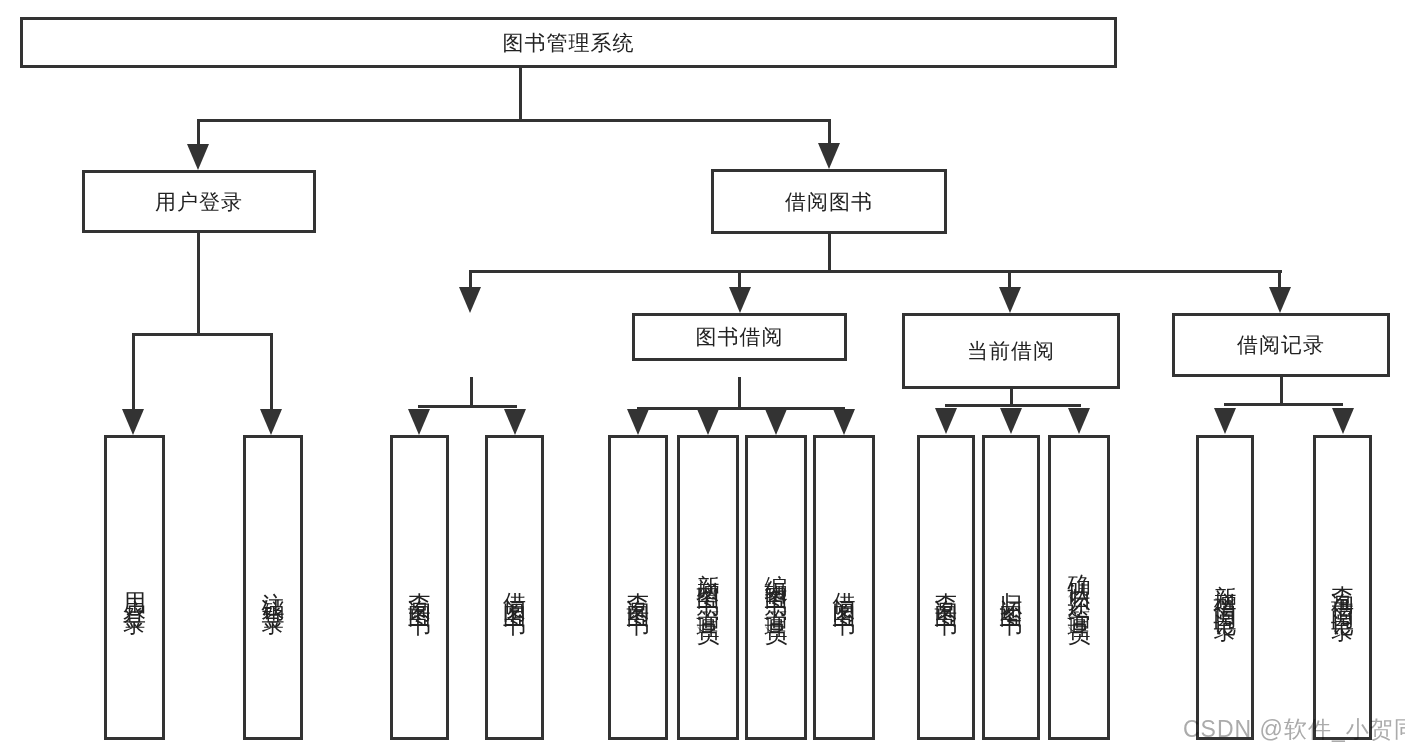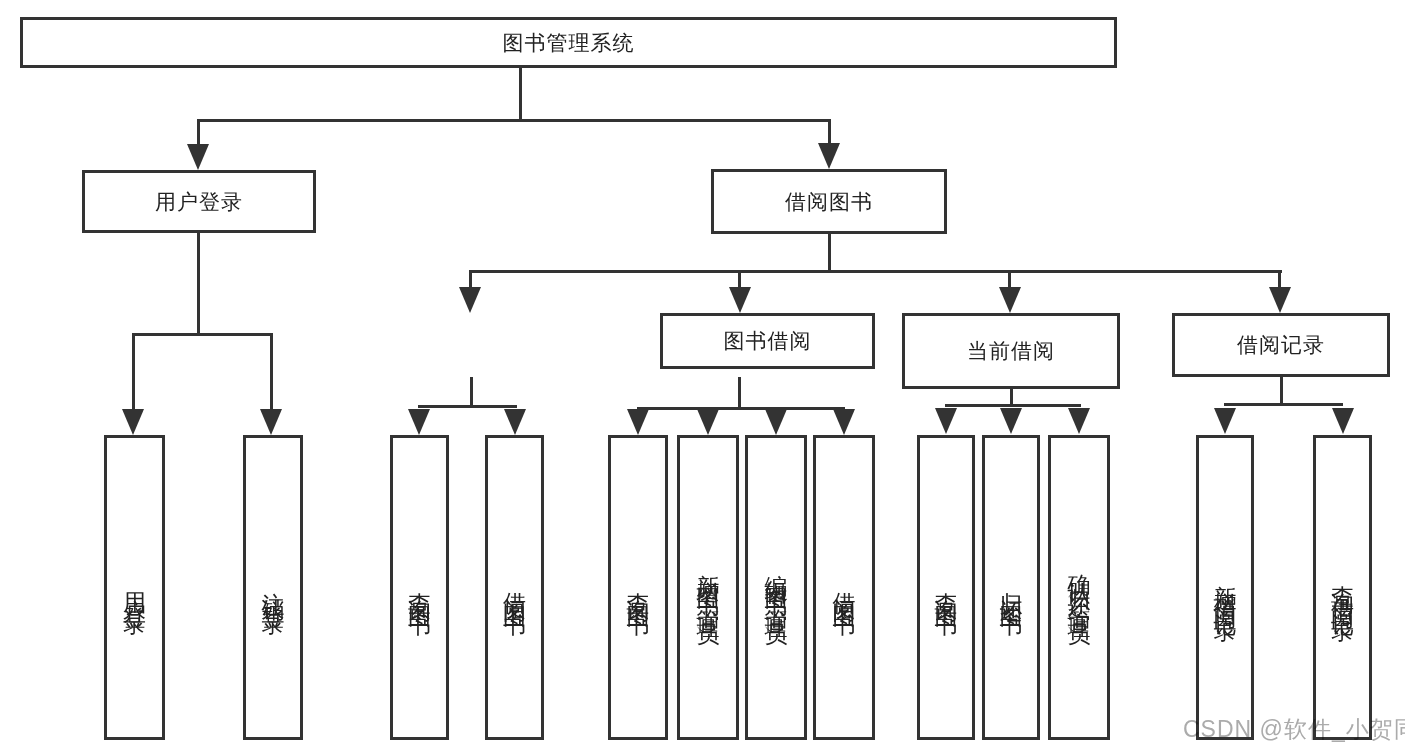--- a/index.html
+++ b/index.html
@@ -60,21 +60,21 @@
 </head>
 <body>
 
 <div class="stage">
 
   <div class="box" style="left:20px;top:17px;width:1097px;height:51px">图书管理系统</div>
 
   <div class="box" style="left:82px;top:170px;width:234px;height:63px">用户登录</div>
   <div class="box" style="left:711px;top:169px;width:236px;height:65px">借阅图书</div>
 
-  <div class="box" style="left:660px;top:313px;width:215px;height:56px">图书借阅</div>
+  <div class="box" style="left:632px;top:313px;width:215px;height:48px">图书借阅</div>
   <div class="box" style="left:902px;top:313px;width:218px;height:76px">当前借阅</div>
   <div class="box" style="left:1172px;top:313px;width:218px;height:64px">借阅记录</div>
 
   <div class="box v" style="left:104px;top:435px;width:61px;height:305px">用户登录</div>
   <div class="box v" style="left:243px;top:435px;width:60px;height:305px">注销登录</div>
 
   <div class="box v" style="left:390px;top:435px;width:59px;height:305px">查询图书</div>
   <div class="box v" style="left:485px;top:435px;width:59px;height:305px">借阅图书</div>
 
   <div class="box v" style="left:608px;top:435px;width:60px;height:305px">查询图书</div>

